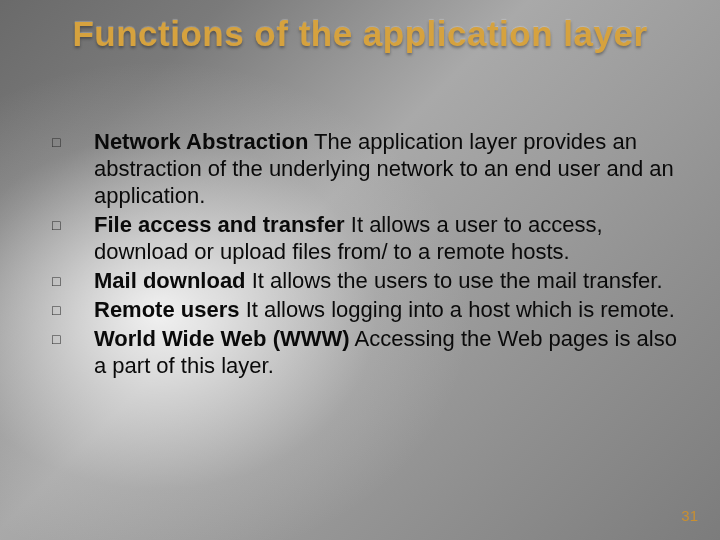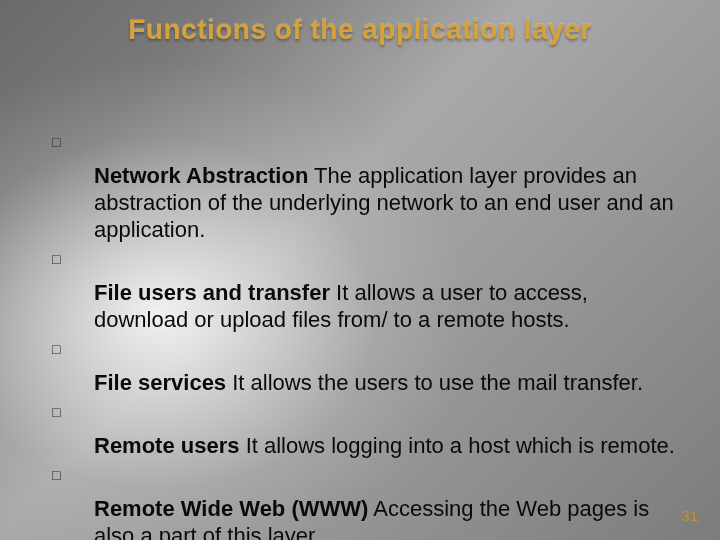--- a/index.html
+++ b/index.html
@@ -28,21 +28,21 @@
         #7c7c7c 100%);
     box-sizing: border-box;
   }
   .title {
     position: absolute;
     top: 14px;
     left: 0;
     right: 0;
     text-align: center;
     font-family: "Trebuchet MS", "Segoe UI", Arial, sans-serif;
-    font-size: 28px;
+    font-size: 35px;
     font-weight: 600;
     letter-spacing: 0.5px;
     color: #d6a23e;
     text-shadow:
       0 2px 3px rgba(0,0,0,0.35),
       0 -1px 1px rgba(255,255,255,0.25);
   }
   .content {
     position: absolute;
     top: 128px;
@@ -58,21 +58,20 @@
     margin-bottom: 2px;
   }
   .bullet {
     flex: 0 0 42px;
     font-size: 14px;
     padding-top: 6px;
     color: #2a2a2a;
   }
   .text {
     flex: 1 1 auto;
-    margin-top: 34px;
   }
   .text b {
     font-weight: bold;
   }
   .page-num {
     position: absolute;
     right: 22px;
     bottom: 16px;
     font-size: 15px;
     color: #c98f30;
@@ -91,42 +90,42 @@
     <div class="item">
       <div class="bullet">□</div>
       <div class="text">
         <b>Network Abstraction</b><span> The application layer provides an abstraction of the underlying network to an end user and an application.</span>
       </div>
     </div>
 
     <div class="item">
       <div class="bullet">□</div>
       <div class="text">
-        <b>File users and transfer</b><span> It allows a user to access, download or upload files from/ to a remote hosts.</span>
+        <b>File access and transfer</b><span> It allows a user to access, download or upload files from/ to a remote hosts.</span>
       </div>
     </div>
 
     <div class="item">
       <div class="bullet">□</div>
       <div class="text">
-        <b>File services</b><span> It allows the users to use the mail transfer.</span>
+        <b>Mail download</b><span> It allows the users to use the mail transfer.</span>
       </div>
     </div>
 
     <div class="item">
       <div class="bullet">□</div>
       <div class="text">
         <b>Remote users</b><span> It allows logging into a host which is remote.</span>
       </div>
     </div>
 
     <div class="item">
       <div class="bullet">□</div>
       <div class="text">
-        <b>Remote Wide Web (WWW)</b><span> Accessing the Web pages is also a part of this layer.</span>
+        <b>World Wide Web (WWW)</b><span> Accessing the Web pages is also a part of this layer.</span>
       </div>
     </div>
 
   </div>
 
   <div class="page-num">31</div>
 
 </div>
 
 </body></html>

